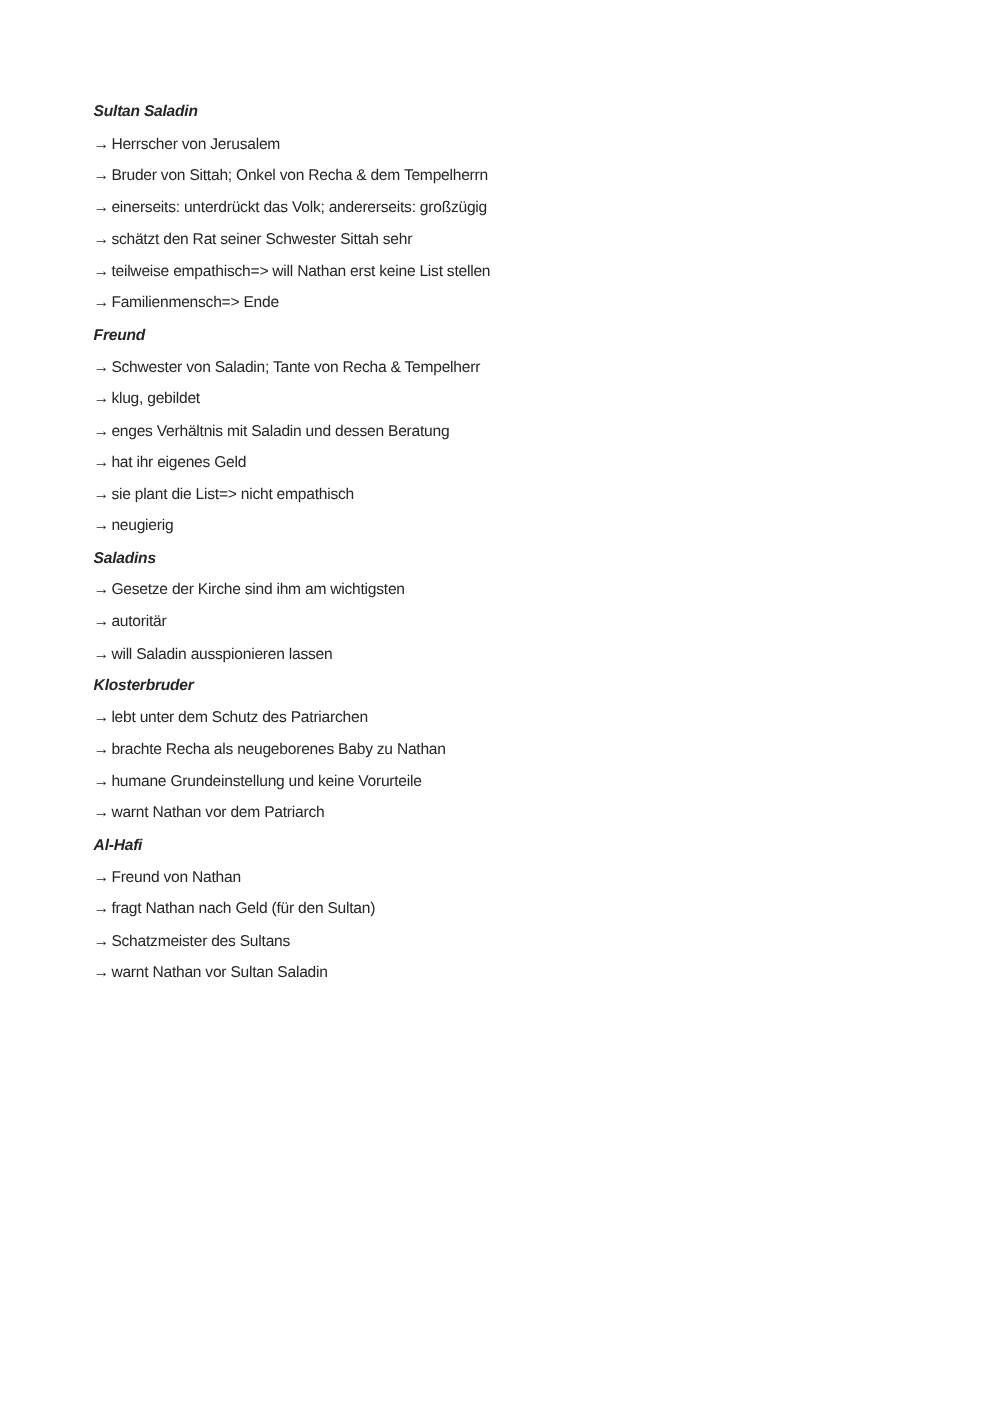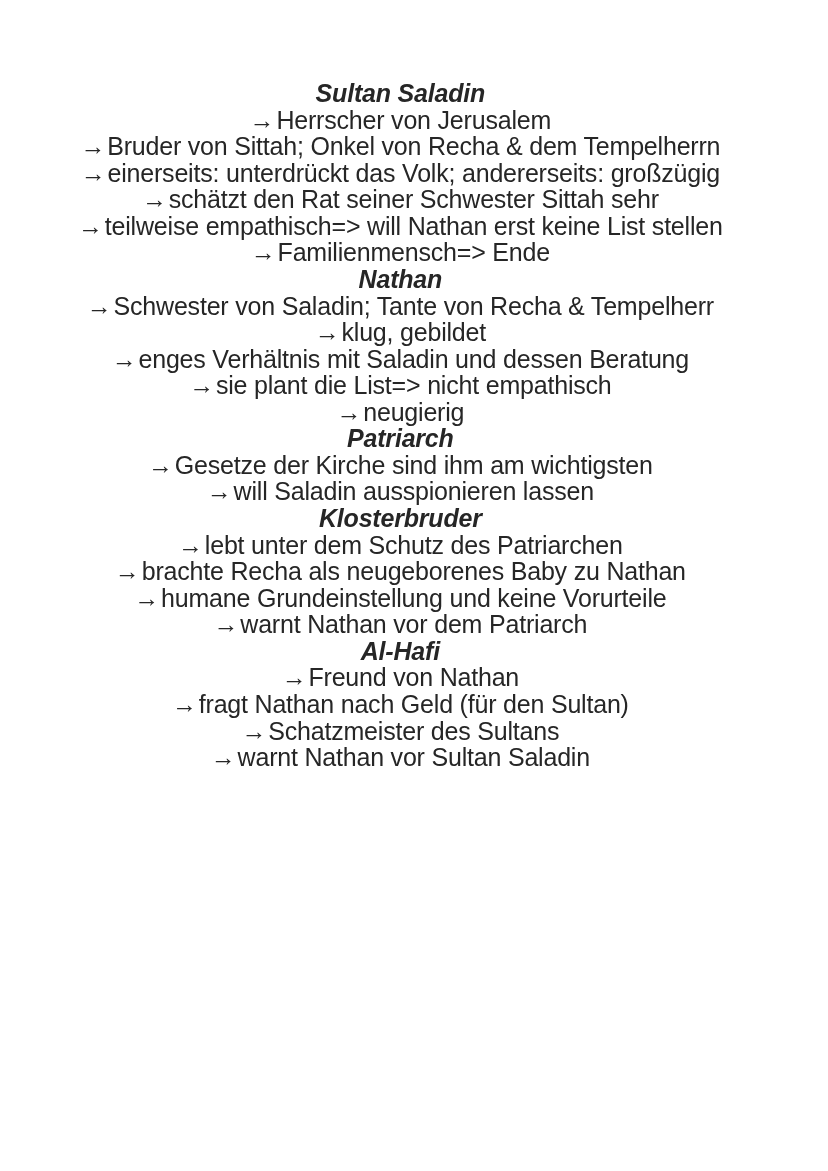--- a/index.html
+++ b/index.html
@@ -21,26 +21,25 @@
     height: 1171px;
     background: #ffffff;
   }
   .content {
     position: absolute;
     left: 78px;
     top: 80px;
   }
   .section-title,
   .note-line {
-    font-size: 25px;
+    font-size: 13px;
     line-height: 26.57px;
     color: #262626;
     white-space: nowrap;
     letter-spacing: -0.2px;
-    text-align: center;
   }
   .section-title {
     font-weight: 700;
     font-style: italic;
   }
   .arrow {
     display: inline-block;
     margin-right: 2px;
     color: #262626;
   }
@@ -50,28 +49,30 @@
 
 <main class="sheet">
   <div class="content" style="color: rgb(38, 38, 38);">
       <div class="section-title">Sultan Saladin</div>
       <div class="note-line"><span class="arrow">→</span><span>Herrscher von Jerusalem</span></div>
       <div class="note-line"><span class="arrow">→</span><span>Bruder von Sittah; Onkel von Recha &amp; dem Tempelherrn</span></div>
       <div class="note-line"><span class="arrow">→</span><span>einerseits: unterdrückt das Volk; andererseits: großzügig</span></div>
       <div class="note-line"><span class="arrow">→</span><span>schätzt den Rat seiner Schwester Sittah sehr</span></div>
       <div class="note-line"><span class="arrow">→</span><span>teilweise empathisch=&gt; will Nathan erst keine List stellen</span></div>
       <div class="note-line"><span class="arrow">→</span><span>Familienmensch=&gt; Ende</span></div>
-      <div class="section-title">Nathan</div>
+      <div class="section-title">Freund</div>
       <div class="note-line"><span class="arrow">→</span><span>Schwester von Saladin; Tante von Recha &amp; Tempelherr</span></div>
       <div class="note-line"><span class="arrow">→</span><span>klug, gebildet</span></div>
       <div class="note-line"><span class="arrow">→</span><span>enges Verhältnis mit Saladin und dessen Beratung</span></div>
+      <div class="note-line"><span class="arrow">→</span><span>hat ihr eigenes Geld</span></div>
       <div class="note-line"><span class="arrow">→</span><span>sie plant die List=&gt; nicht empathisch</span></div>
       <div class="note-line"><span class="arrow">→</span><span>neugierig</span></div>
-      <div class="section-title">Patriarch</div>
+      <div class="section-title">Saladins</div>
       <div class="note-line"><span class="arrow">→</span><span>Gesetze der Kirche sind ihm am wichtigsten</span></div>
+      <div class="note-line"><span class="arrow">→</span><span>autoritär</span></div>
       <div class="note-line"><span class="arrow">→</span><span>will Saladin ausspionieren lassen</span></div>
       <div class="section-title">Klosterbruder</div>
       <div class="note-line"><span class="arrow">→</span><span>lebt unter dem Schutz des Patriarchen</span></div>
       <div class="note-line"><span class="arrow">→</span><span>brachte Recha als neugeborenes Baby zu Nathan</span></div>
       <div class="note-line"><span class="arrow">→</span><span>humane Grundeinstellung und keine Vorurteile</span></div>
       <div class="note-line"><span class="arrow">→</span><span>warnt Nathan vor dem Patriarch</span></div>
       <div class="section-title">Al-Hafi</div>
       <div class="note-line"><span class="arrow">→</span><span>Freund von Nathan</span></div>
       <div class="note-line"><span class="arrow">→</span><span>fragt Nathan nach Geld (für den Sultan)</span></div>
       <div class="note-line"><span class="arrow">→</span><span>Schatzmeister des Sultans</span></div>

